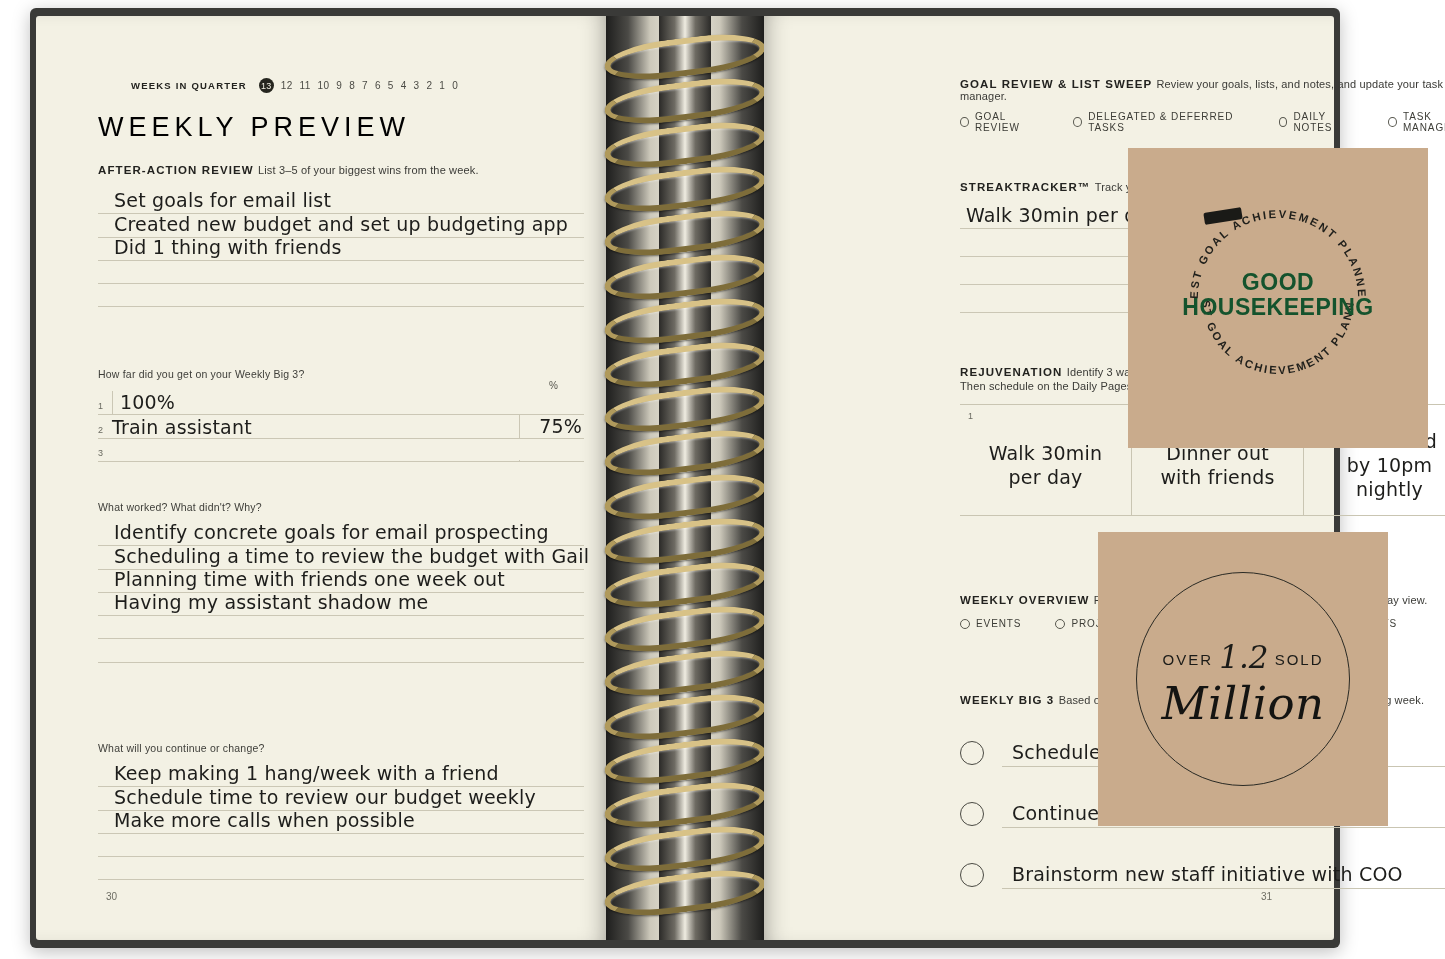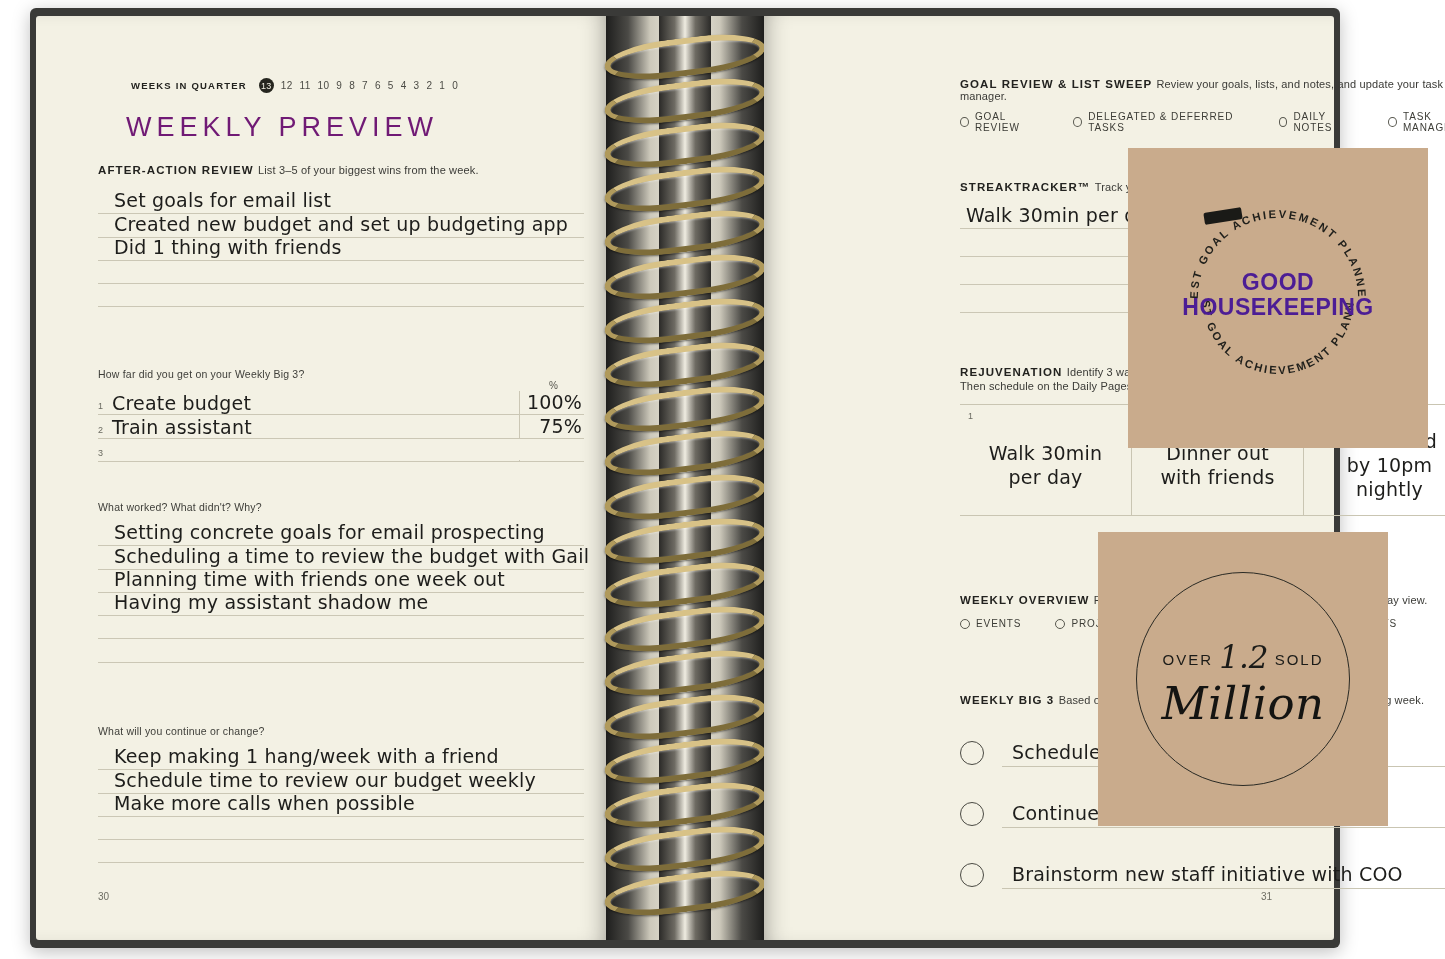--- a/index.html
+++ b/index.html
@@ -119,23 +119,22 @@
   #weeks-row .wk.active {
     background: #26261f; color: #f3f1e4;
     border-radius: 50%;
     width: 15px; height: 15px;
     display: inline-flex; align-items: center; justify-content: center;
     font-size: 9px;
   }
 
   #page-title {
     position: absolute; left: 62px; top: 96px;
-    font-size: 27px; letter-spacing: 5px; color: #701a75;
+    font-size: 27px; letter-spacing: 5px; color: #000000;
     font-weight: normal;
-    margin-left: 28px;
   }
 
   .blk { position: absolute; left: 62px; }
   .lines { position: relative; }
   .line {
     height: 22.3px;
     border-bottom: 1px solid #cbc7b5;
     position: relative;
   }
   .line .txt {
@@ -207,21 +206,21 @@
     clip-path: polygon(50% 0%,57.7% 6.6%,66.5% 2.4%,71.6% 10.8%,81.2% 8.9%,83.3% 18.4%,93.1% 19%,92 28.8%,101.2% 32.6%,96.9% 41.4%,104.7% 47.3%,97.7% 54.2%,103.3% 62.2%,94.7% 66.8%,97.6% 76.1%,88.1% 78.1%,87.9% 87.8%,78.2% 87%,74.9% 96.1%,66 92.2%,59.8% 99.7%,52.9% 92.8%,45.2% 98.6%,40.5% 90.1%,31 93.5%,29.6% 83.9%,19.9% 84.1%,21.8% 74.6%,12.5% 72%,17.4% 63.6%,9.2% 58.5%,16.6% 52.1%,11.5% 43.8%,20.4% 39.9%,18.1% 30.4%,27.7% 29.3%,28.5% 19.6%,38.1% 21.1%,41.1% 11.8%,50 15.7%);
   }
   #badge-gh .inner {
     width: 205px; height: 205px; border-radius: 50%;
     position: relative;
   }
   #gh-title {
     position: absolute; left: 0; right: 0; top: 74px;
     font-family: "Liberation Sans", sans-serif;
     font-size: 23px; font-weight: bold; letter-spacing: .5px;
-    color: #4c1d95; line-height: 25px;
+    color: #14532d; line-height: 25px;
   }
   .gh-arc {
     position: absolute; left: 0; top: 0; width: 205px; height: 205px;
   }
   .gh-arc text { font-size: 11.2px; letter-spacing: 2.3px; fill: #1f1f1b; font-family: "Liberation Sans", sans-serif; font-weight: bold;}
   .tape {
     position: absolute; left: 28px; top: 14px; width: 38px; height: 12px;
     background: #1a1a17; transform: rotate(-9deg); border-radius: 2px;
   }
 
@@ -299,82 +298,81 @@
           </div>
       </div>
     </div>
 
     <div class="blk" style="top:340px; width:486px;margin-top:12px;">
       <div class="tiny-label">How far did you get on your Weekly Big 3?</div>
       <div class="pcthead">%</div>
       <div>
         <div class="big3row">
           <span class="num">1</span>
-          <span class="nm hand">Create budget</span>
           <span class="pct hand">100%</span>
         </div>
         <div class="big3row">
           <span class="num">2</span>
           <span class="nm hand">Train assistant</span>
           <span class="pct hand">75%</span>
         </div>
         <div class="big3row">
           <span class="num">3</span>
           <span class="nm hand"></span>
           <span class="pct hand"></span>
         </div>
       </div>
     </div>
 
     <div class="blk" style="top:485px; width:486px;">
       <div class="tiny-label">What worked? What didn't? Why?</div>
       <div class="lines" style="margin-top:10px;">
         <div class="line">
-            <span class="hand txt">Setting concrete goals for email prospecting</span>
+            <span class="hand txt">Identify concrete goals for email prospecting</span>
           </div>
         <div class="line">
             <span class="hand txt">Scheduling a time to review the budget with Gail</span>
           </div>
         <div class="line">
             <span class="hand txt">Planning time with friends one week out</span>
           </div>
         <div class="line">
             <span class="hand txt">Having my assistant shadow me</span>
           </div>
         <div class="line">
             <span class="hand txt"></span>
           </div>
         <div class="line">
             <span class="hand txt"></span>
           </div>
       </div>
     </div>
 
-    <div class="blk" style="top:709px; width:486px;">
+    <div class="blk" style="top:726px; width:486px;">
       <div class="tiny-label">What will you continue or change?</div>
       <div class="lines" style="margin-top:10px;">
         <div class="line">
             <span class="hand txt">Keep making 1 hang/week with a friend</span>
           </div>
         <div class="line">
             <span class="hand txt">Schedule time to review our budget weekly</span>
           </div>
         <div class="line">
             <span class="hand txt">Make more calls when possible</span>
           </div>
         <div class="line">
             <span class="hand txt"></span>
           </div>
         <div class="line">
             <span class="hand txt"></span>
           </div>
       </div>
     </div>
 
-    <div class="pgnum" style="left:62px;">30</div>
+    <div class="pgnum" style="left:70px;">30</div>
   </div>
 
   <div class="gutter">
     <div class="gutter-core"></div>
     <div class="coil" style="top:22px;"></div>
     <div class="coil" style="top:66px;"></div>
     <div class="coil" style="top:110px;"></div>
     <div class="coil" style="top:154px;"></div>
     <div class="coil" style="top:198px;"></div>
     <div class="coil" style="top:242px;"></div>

